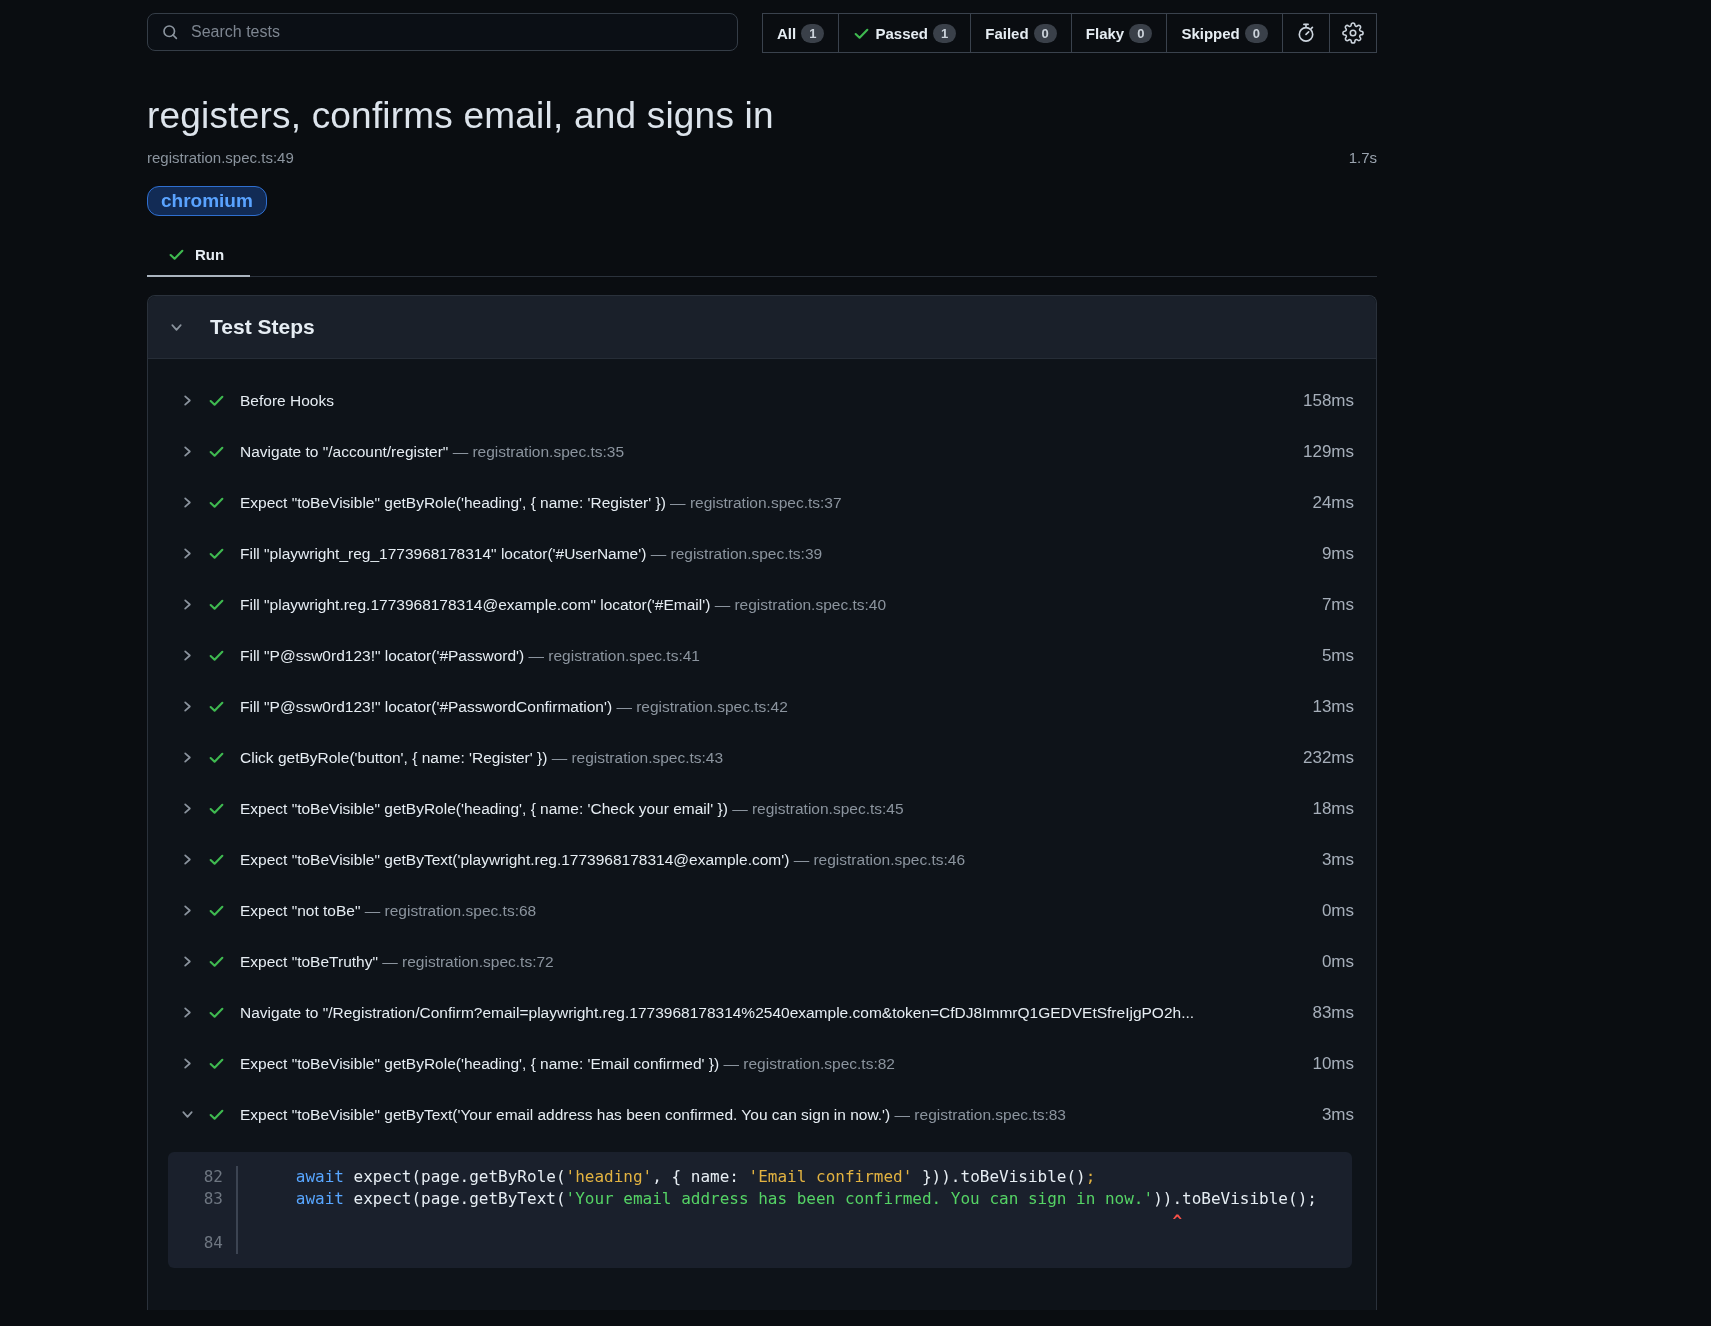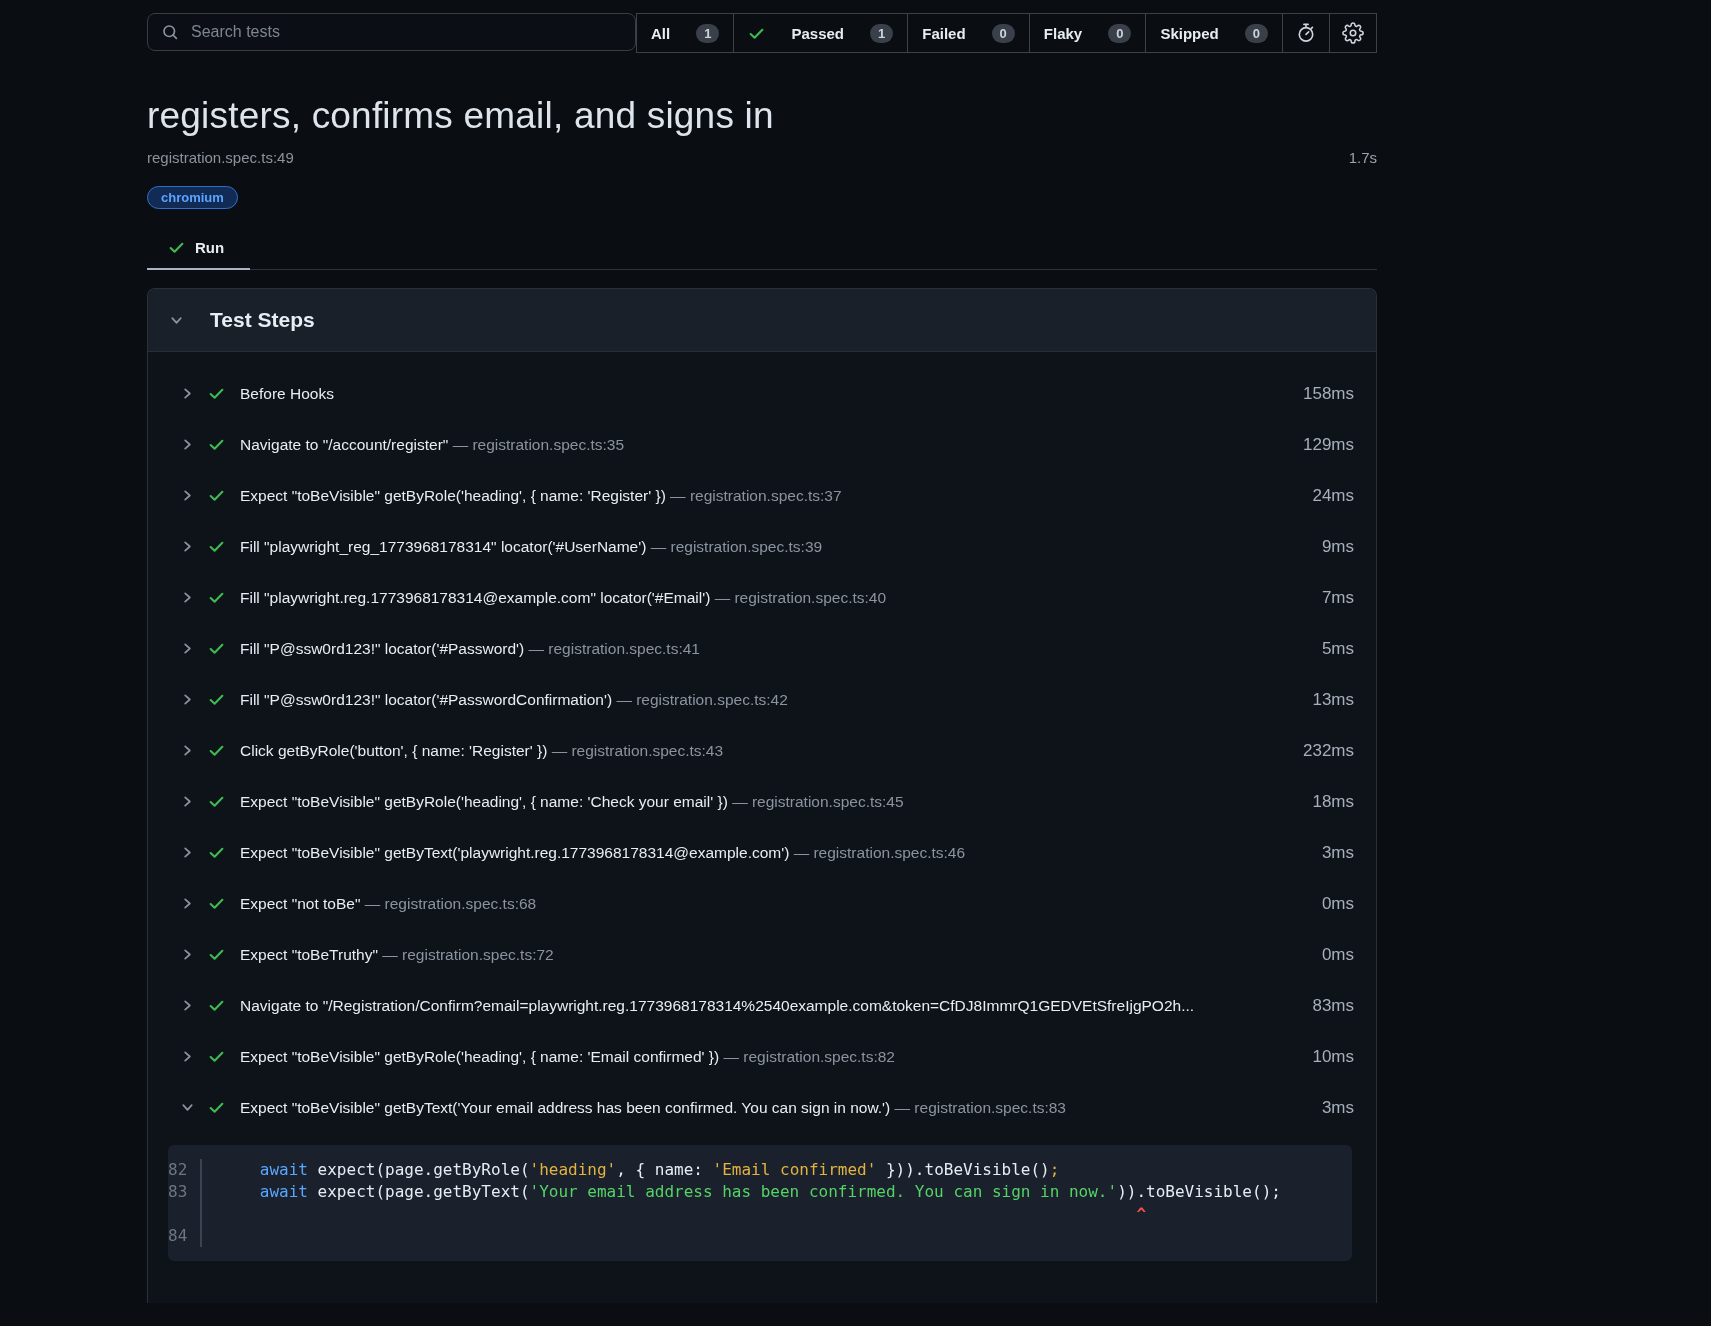--- a/index.html
+++ b/index.html
@@ -20,42 +20,42 @@
   }
   .search-box svg { flex:none; margin-right:10px; }
   .search-box input {
     flex:1; background:transparent; border:none; outline:none;
     color:#e6edf3; font-size:16px; font-family:inherit;
   }
   .search-box input::placeholder { color:#7d8590; }
 
   .filters { display:flex; align-items:stretch; height:40px; }
   .chip, .icon-btn {
-    display:flex; align-items:center; gap:26px;
+    display:flex; align-items:center; gap:5px;
     padding:0 14px; background:transparent;
     border:1px solid #3a424d; margin-left:-1px;
     color:#e6edf3; font-weight:700; font-size:15px;
     font-family:inherit; cursor:pointer;
   }
   .chip:first-child { margin-left:0; }
   .icon-btn { padding:0 12px; }
   .pill {
     background:#3a4049; color:#ccd3db; border-radius:10px;
     font-size:13px; font-weight:700; padding:2px 8px; line-height:15px;
   }
 
   
   .test-header { margin-top:42px; }
   .title { font-size:37px; font-weight:400; color:#dde4ec; margin:0 0 12px 0; letter-spacing:.2px; }
   .sub-row { display:flex; justify-content:space-between; font-size:15px; color:#8b949e; }
   .sub-row .dur { color:#9aa3ae; }
   .badge {
     display:inline-block; margin-top:20px;
     background:#122b55; border:1px solid #2f6fd0; color:#5aa3ff;
-    font-size:13px; font-weight:700; padding:3px 13px; border-radius:12px;
+    font-size:19px; font-weight:700; padding:3px 13px; border-radius:12px;
   }
   .tabs { margin-top:24px; border-bottom:1px solid #2b323c; display:flex; }
   .tab {
     display:flex; align-items:flex-end; gap:10px;
     padding:6px 26px 13px 21px; font-weight:700; font-size:15px;
     color:#e6edf3; position:relative; cursor:pointer;
   }
   .tab.active::after {
     content:""; position:absolute; left:0; right:0; bottom:-1px;
     height:2px; background:#aab4bf;
@@ -84,21 +84,21 @@
   .step-dur { flex:none; margin-left:16px; color:#a6afba; font-size:17px; }
 
   
   .code-block {
     margin:12px 24px 0 20px; background:#1a202c; border-radius:6px;
     padding:14px 0; overflow:hidden;
     font-family:"DejaVu Sans Mono","Liberation Mono",monospace;
     font-size:16px; line-height:22px;
   }
   .code-line { display:flex; white-space:pre; }
-  .ln { flex:none; width:32px; text-align:right; color:#6e7681; padding-right:13px; }
+  .ln { flex:none; width:68px; text-align:right; color:#6e7681; padding-right:13px; }
   .gbar { flex:none; width:2px; background:#3c4452; }
   .ct { white-space:pre; }
   .tk-kw { color:#58a6ff; }
   .tk-pl { color:#e6edf3; }
   .tk-str { color:#e3b341; }
   .tk-grn { color:#55d365; }
   .tk-caret { color:#f85149; font-weight:700; }
 </style>
 </head>
 <body>

